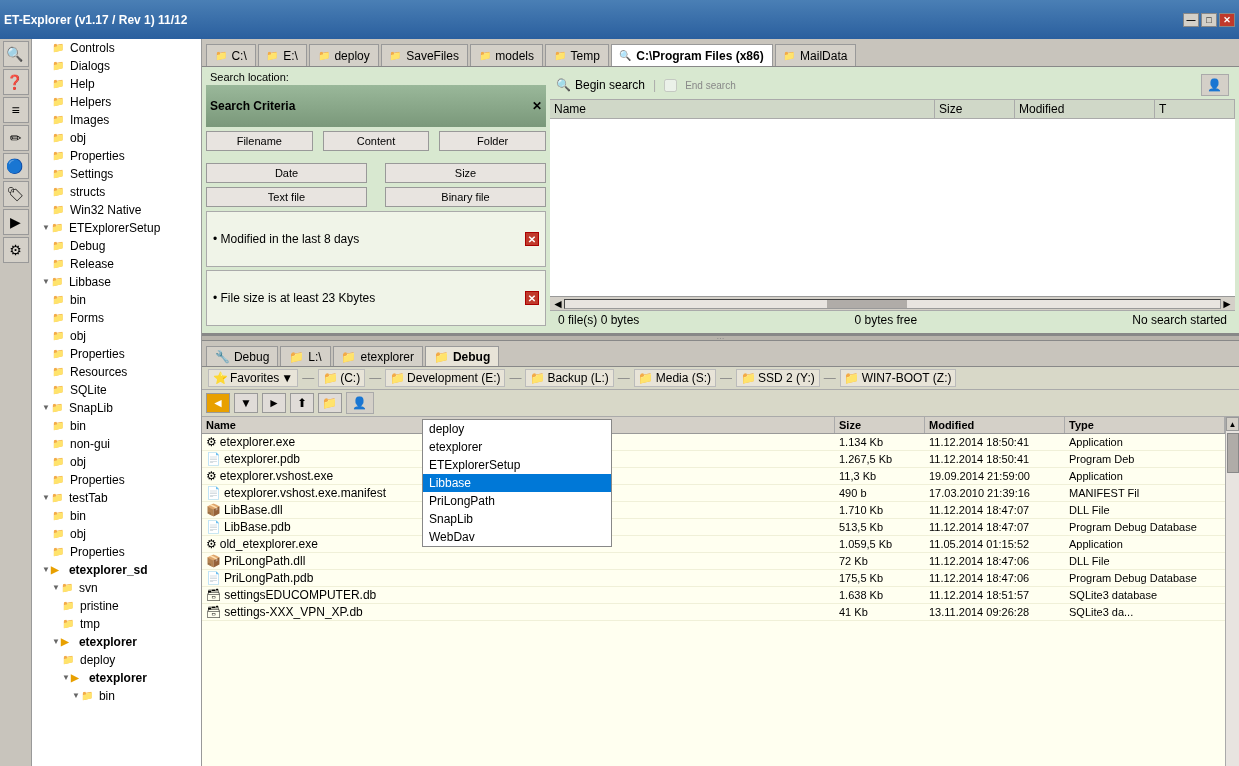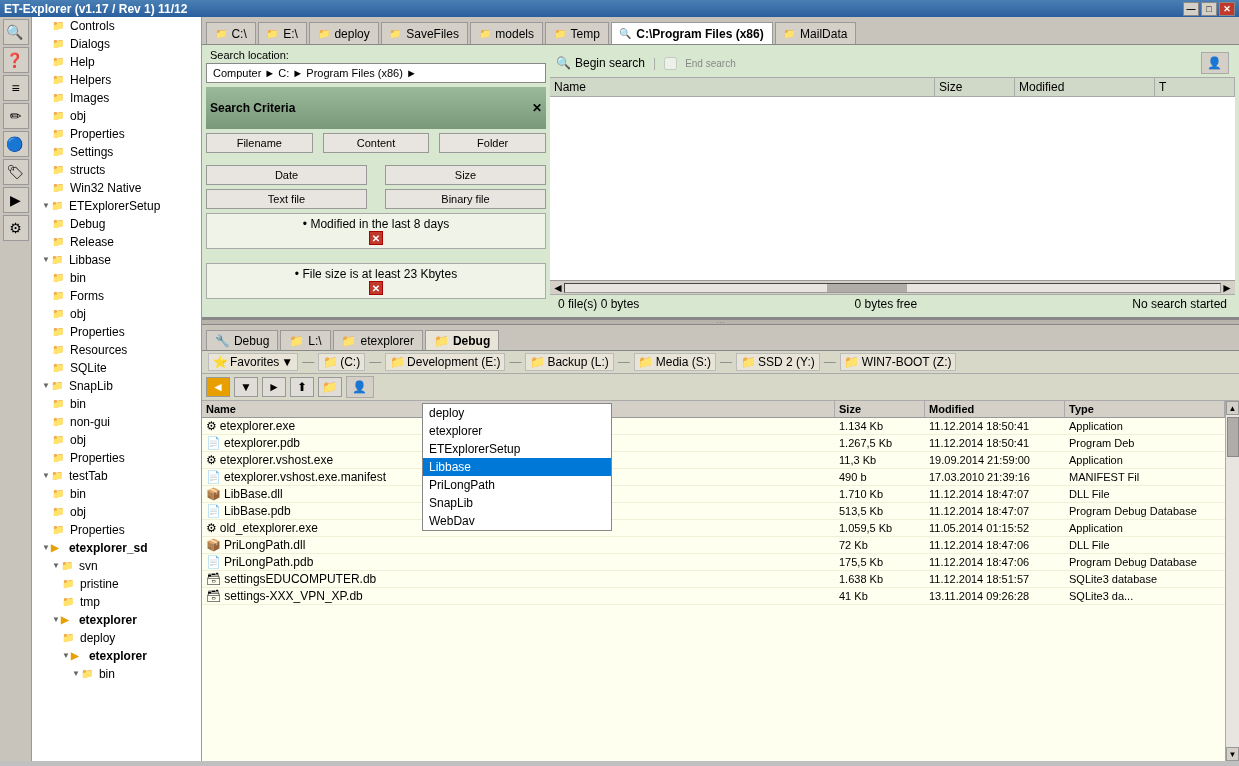--- a/index.html
+++ b/index.html
@@ -2,21 +2,21 @@
 <html><head>
   <meta charset="utf-8">
   <style>
     * { box-sizing: border-box; margin: 0; padding: 0; font-family: 'Segoe UI', Tahoma, Arial, sans-serif; font-size: 12px; }
     body { background: #c0c0c0; width: 1239px; height: 766px; overflow: hidden; }
 
     
     .title-bar {
       background: linear-gradient(to bottom, #4a7fb5, #2a5f9e);
       color: white;
-      height: 17px;
+      height: 39px;
       display: flex;
       align-items: center;
       justify-content: space-between;
       padding: 0 4px;
       font-size: 11px;
       font-weight: bold;
     }
     .title-bar-buttons { display: flex; gap: 2px; }
     .title-btn {
       width: 16px; height: 14px;
@@ -177,24 +177,23 @@
       padding: 3px;
       cursor: pointer;
       font-size: 11px;
     }
     .search-filter-item {
       display: flex;
       align-items: center;
       justify-content: space-between;
       background: #f0f4e8;
       border: 1px solid #aaa;
-      padding: 3px 6px;
-      margin-bottom: 14px;
-      font-size: 11px;
-      flex-direction: column;
+      padding: 20px 6px;
+      margin-bottom: 3px;
+      font-size: 11px;
     }
     .filter-remove {
       background: #c0392b;
       color: white;
       border: 1px solid #a00;
       width: 14px; height: 14px;
       display: flex; align-items: center; justify-content: center;
       cursor: pointer;
       font-size: 10px;
       font-weight: bold;
@@ -675,21 +674,20 @@
           <span class="tab-icon">📁</span>
           <span>MailData</span>
         </div>
     </div>
 
     <div class="search-area" style="max-height: 340px;">
       <div style="display: flex; gap: 4px;">
 
         <div style="flex: 1; max-width: 340px;">
           <div class="search-location-label">Search location:</div>
-          <div class="search-location-path">Computer ► C: ► Program Files (x86) ►</div>
           <div class="search-criteria-header">
             <span>Search Criteria</span>
             <span>✕</span>
           </div>
           <div class="criteria-grid">
             <div class="criteria-btn">Filename</div>
             <div class="criteria-btn">Content</div>
             <div class="criteria-btn">Folder</div>
           </div>
           <div class="criteria-grid-2">

